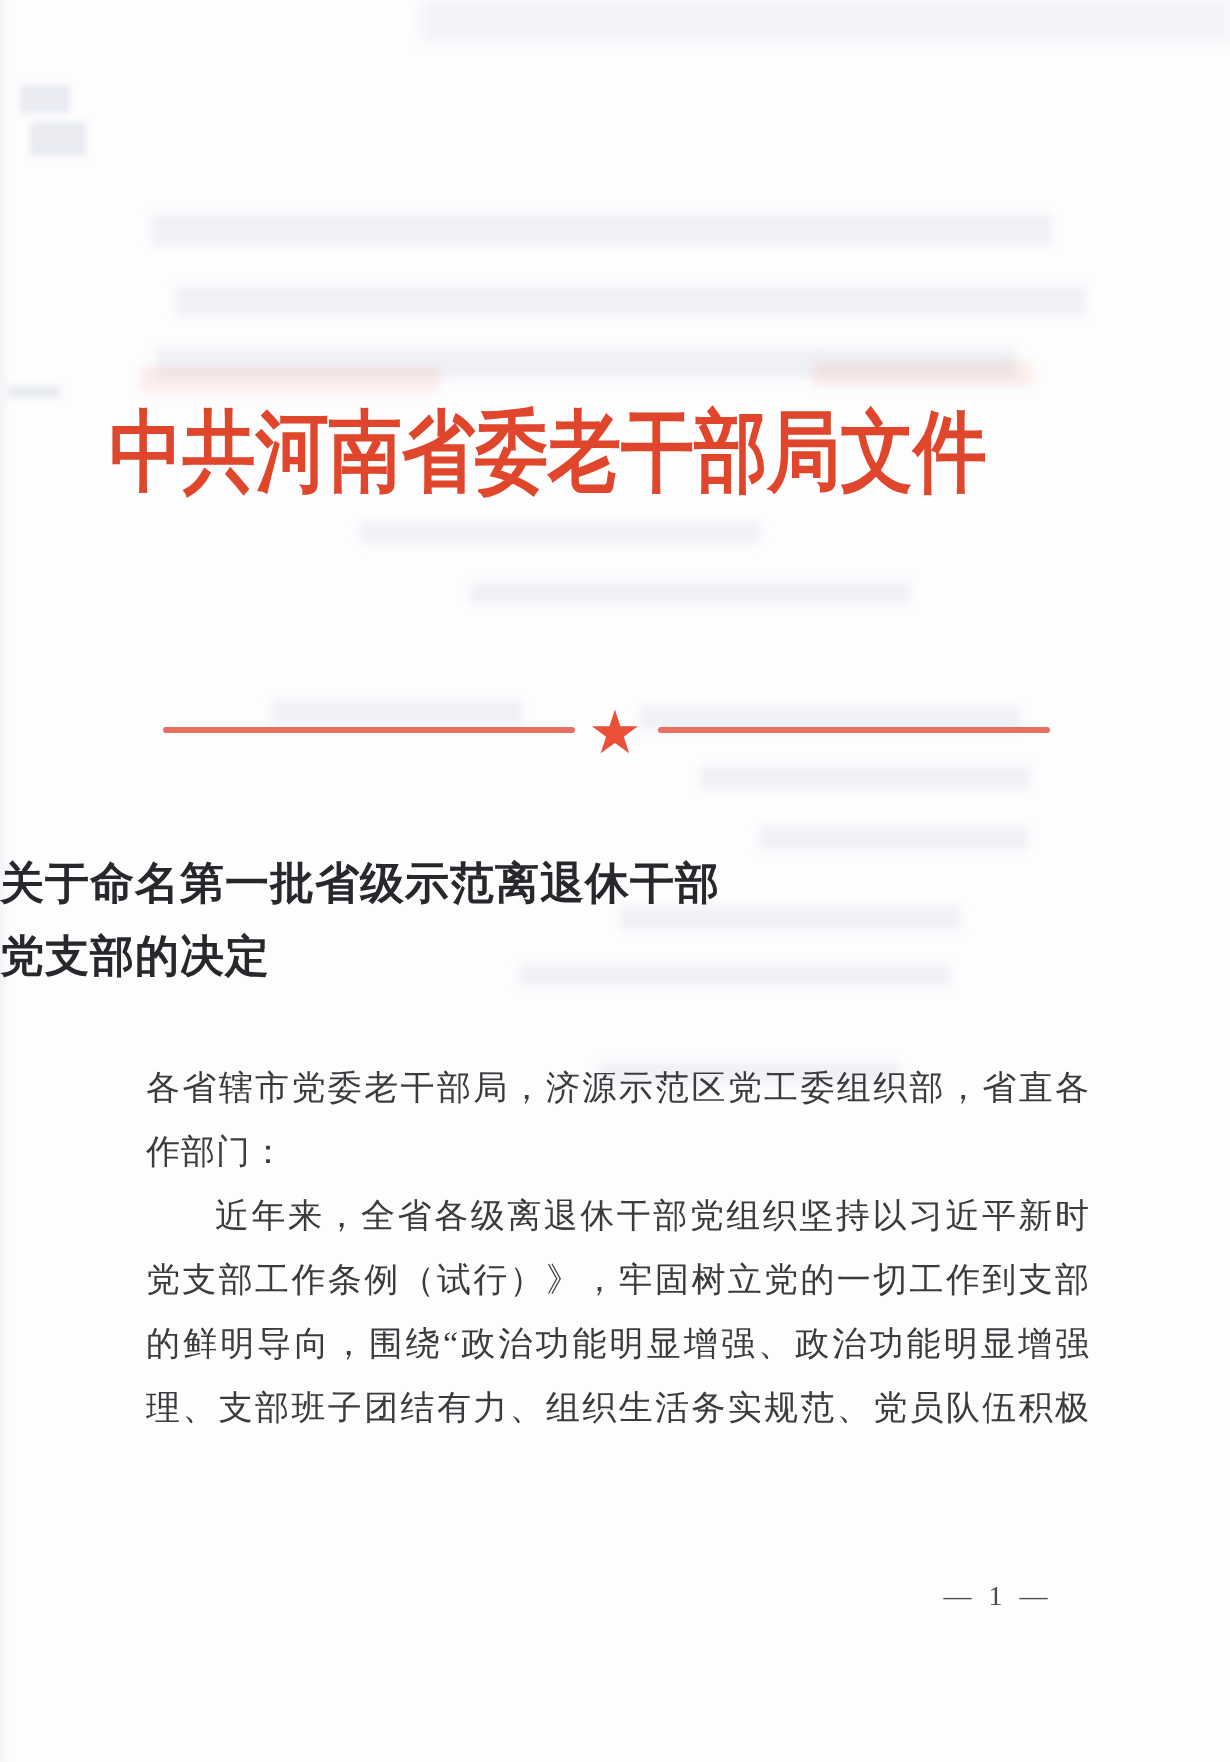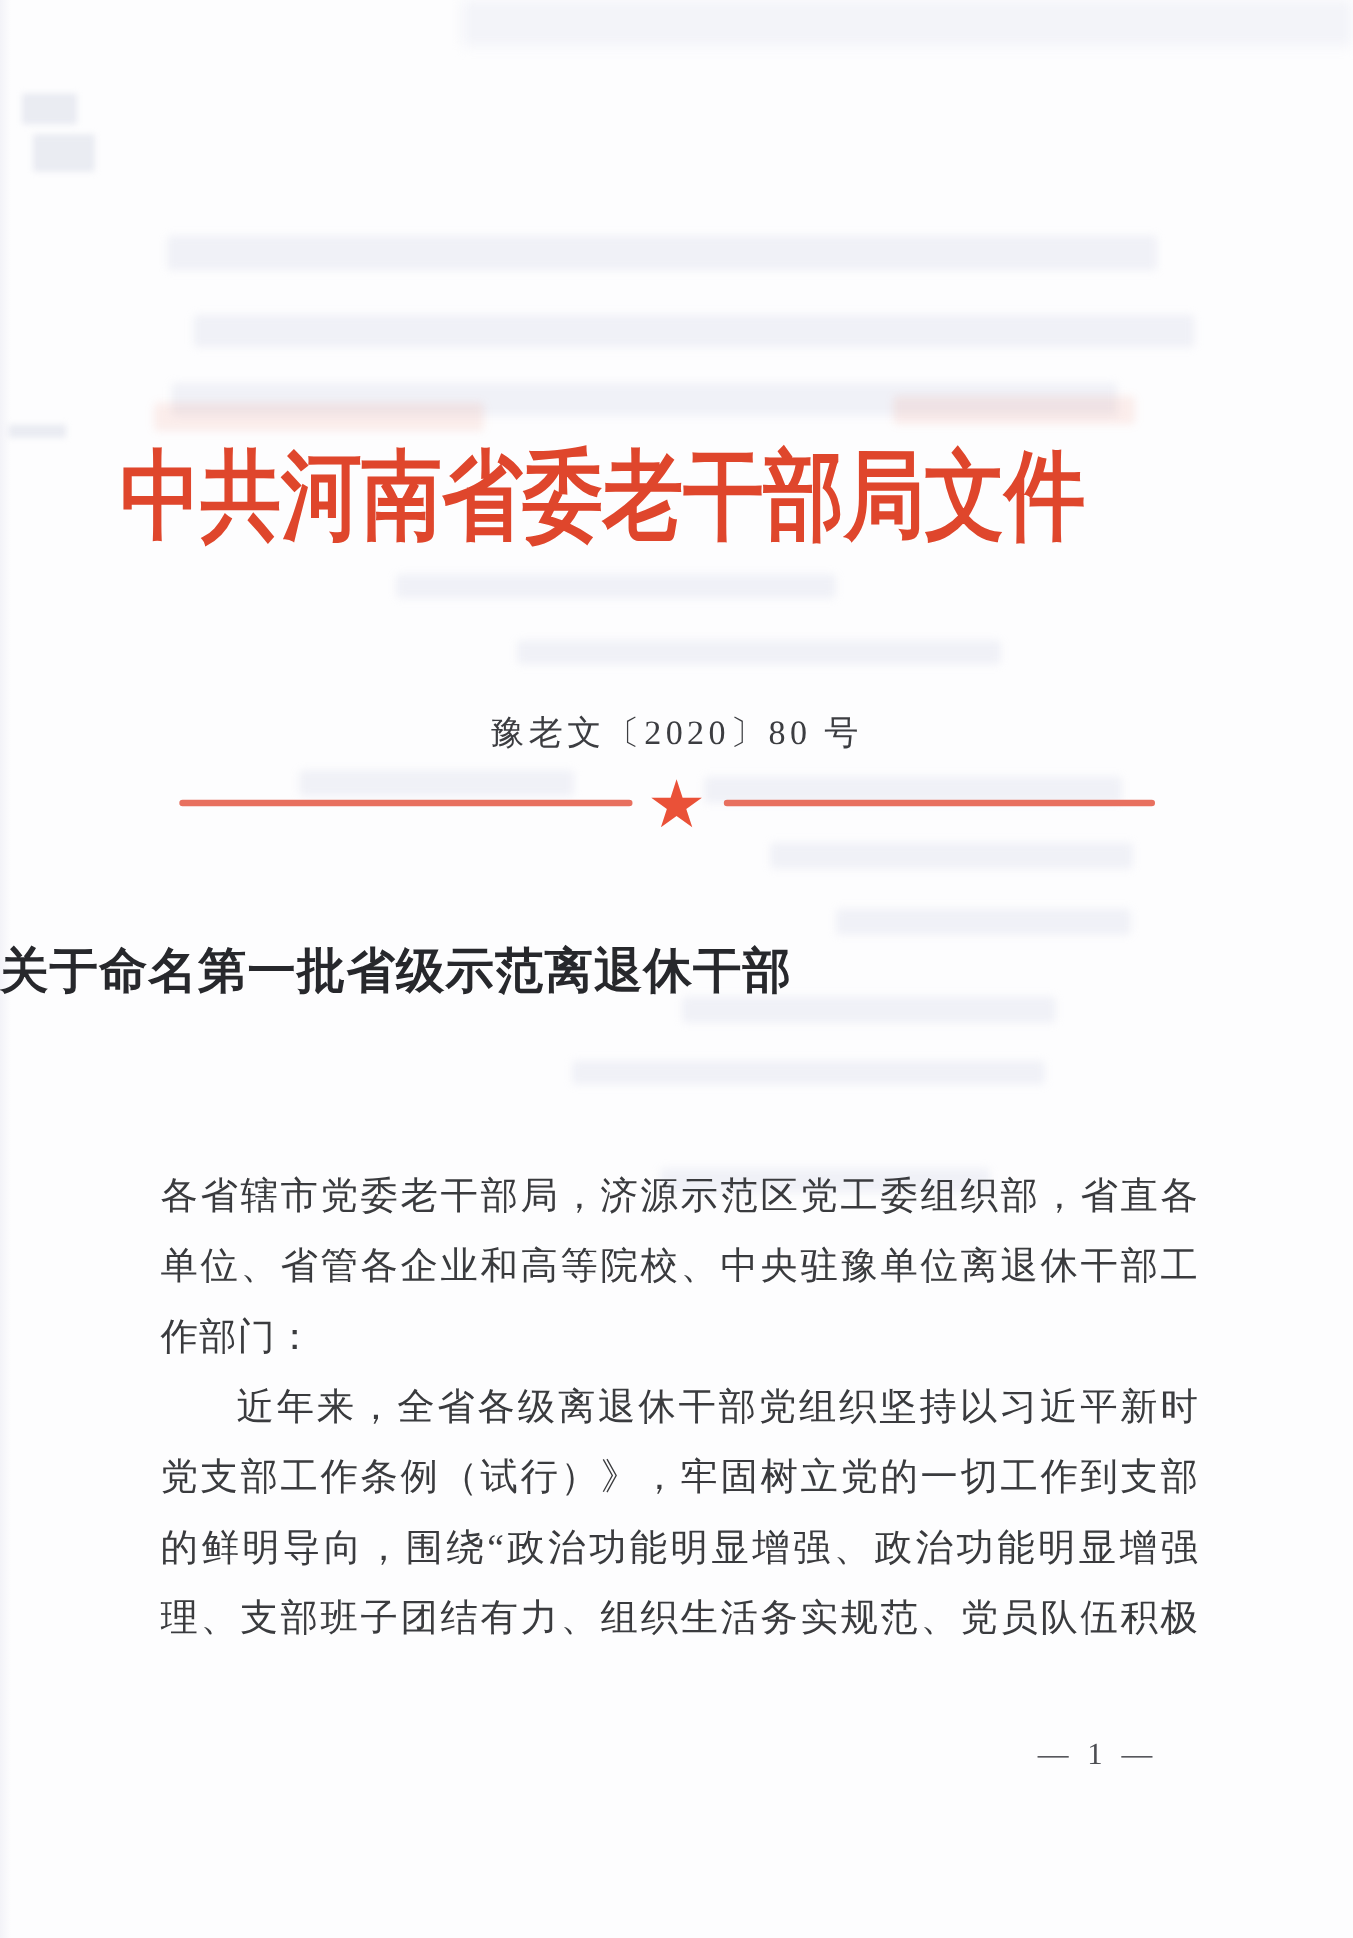--- a/index.html
+++ b/index.html
@@ -120,35 +120,34 @@
   <div class="ghost" style="left:700px;top:766px;width:330px;height:24px;"></div>
   <div class="ghost" style="left:760px;top:826px;width:268px;height:24px;"></div>
   <div class="ghost" style="left:620px;top:906px;width:340px;height:24px;"></div>
   <div class="ghost" style="left:520px;top:964px;width:430px;height:22px;"></div>
   <div class="ghost" style="left:600px;top:1062px;width:300px;height:22px;"></div>
 
   <div class="header-title">
     <span class="hdr-inner">中共河南省委老干部局文件</span>
   </div>
 
-  <div class="doc-number">豫老文〔2020〕80 号</div>
 
   <div class="divider">
     <div class="line left"></div>
     <div class="star">★</div>
     <div class="line right"></div>
   </div>
 
   <div class="title">
     <div>关于命名第一批省级示范离退休干部</div>
+    <div>党支部的决定</div>
   </div>
 
   <div class="body-text">
     <div class="bl fill">各省辖市党委老干部局，济源示范区党工委组织部，省直各</div>
-    <div class="bl fill">单位、省管各企业和高等院校、中央驻豫单位离退休干部工</div>
     <div class="bl">作部门：</div>
     <div class="bl fill indent">近年来，全省各级离退休干部党组织坚持以习近平新时</div>
     <div class="bl fill">党支部工作条例（试行）》，牢固树立党的一切工作到支部</div>
     <div class="bl fill">的鲜明导向，围绕“政治功能明显增强、政治功能明显增强</div>
     <div class="bl fill">理、支部班子团结有力、组织生活务实规范、党员队伍积极</div>
   </div>
 
   <div class="page-number">— 1 —</div>
 
 </div>

